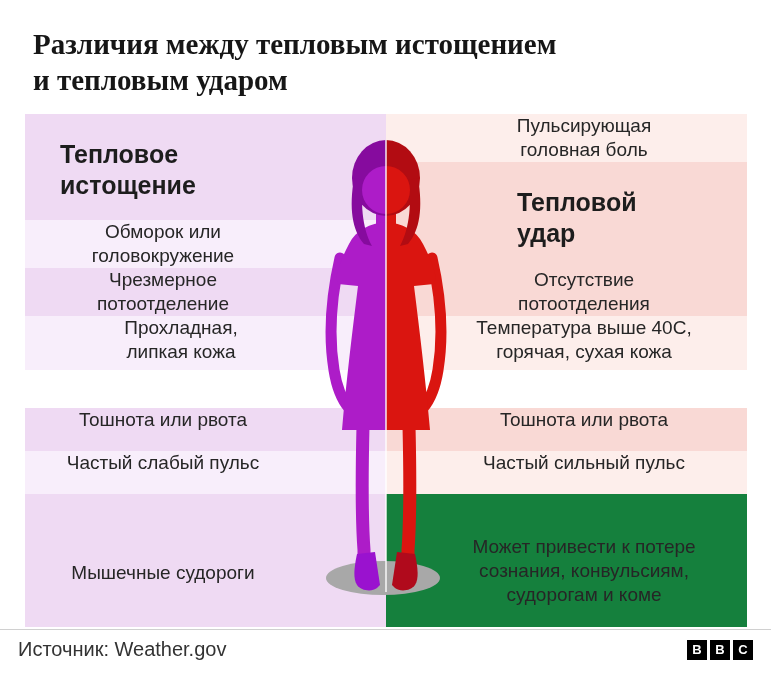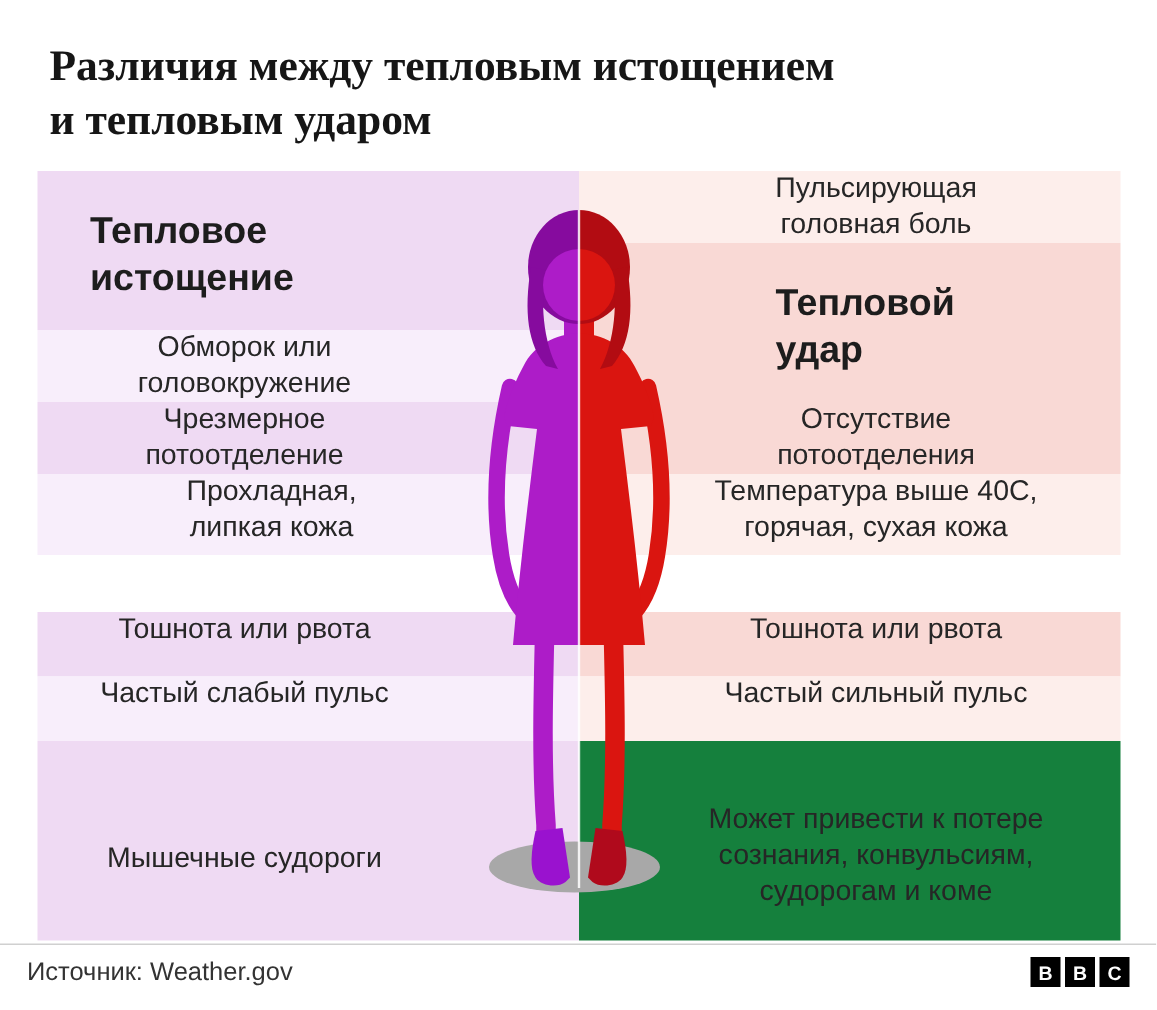--- a/index.html
+++ b/index.html
@@ -36,21 +36,21 @@
   .col-left  .last { padding-top:25px; }
   .col-right .last { padding-top:20px; }
   .figure-wrap {
     position:absolute; left:281px; top:24px; width:160px; height:470px;
     pointer-events:none;
   }
   .footer {
     border-top:1px solid #d0d0d0; margin-top:2px; padding:8px 18px 0 18px;
     display:flex; justify-content:space-between; align-items:center;
   }
-  .source { font-size:17px; color:#333333; }
+  .source { font-size:20px; color:#333333; }
   .bbc { display:flex; gap:3px; }
   .bbc-sq {
     width:20px; height:20px; background:#000000; color:#ffffff;
     font-weight:700; font-size:13px;
     display:flex; align-items:center; justify-content:center;
   }
 </style>
 </head>
 <body>
 

